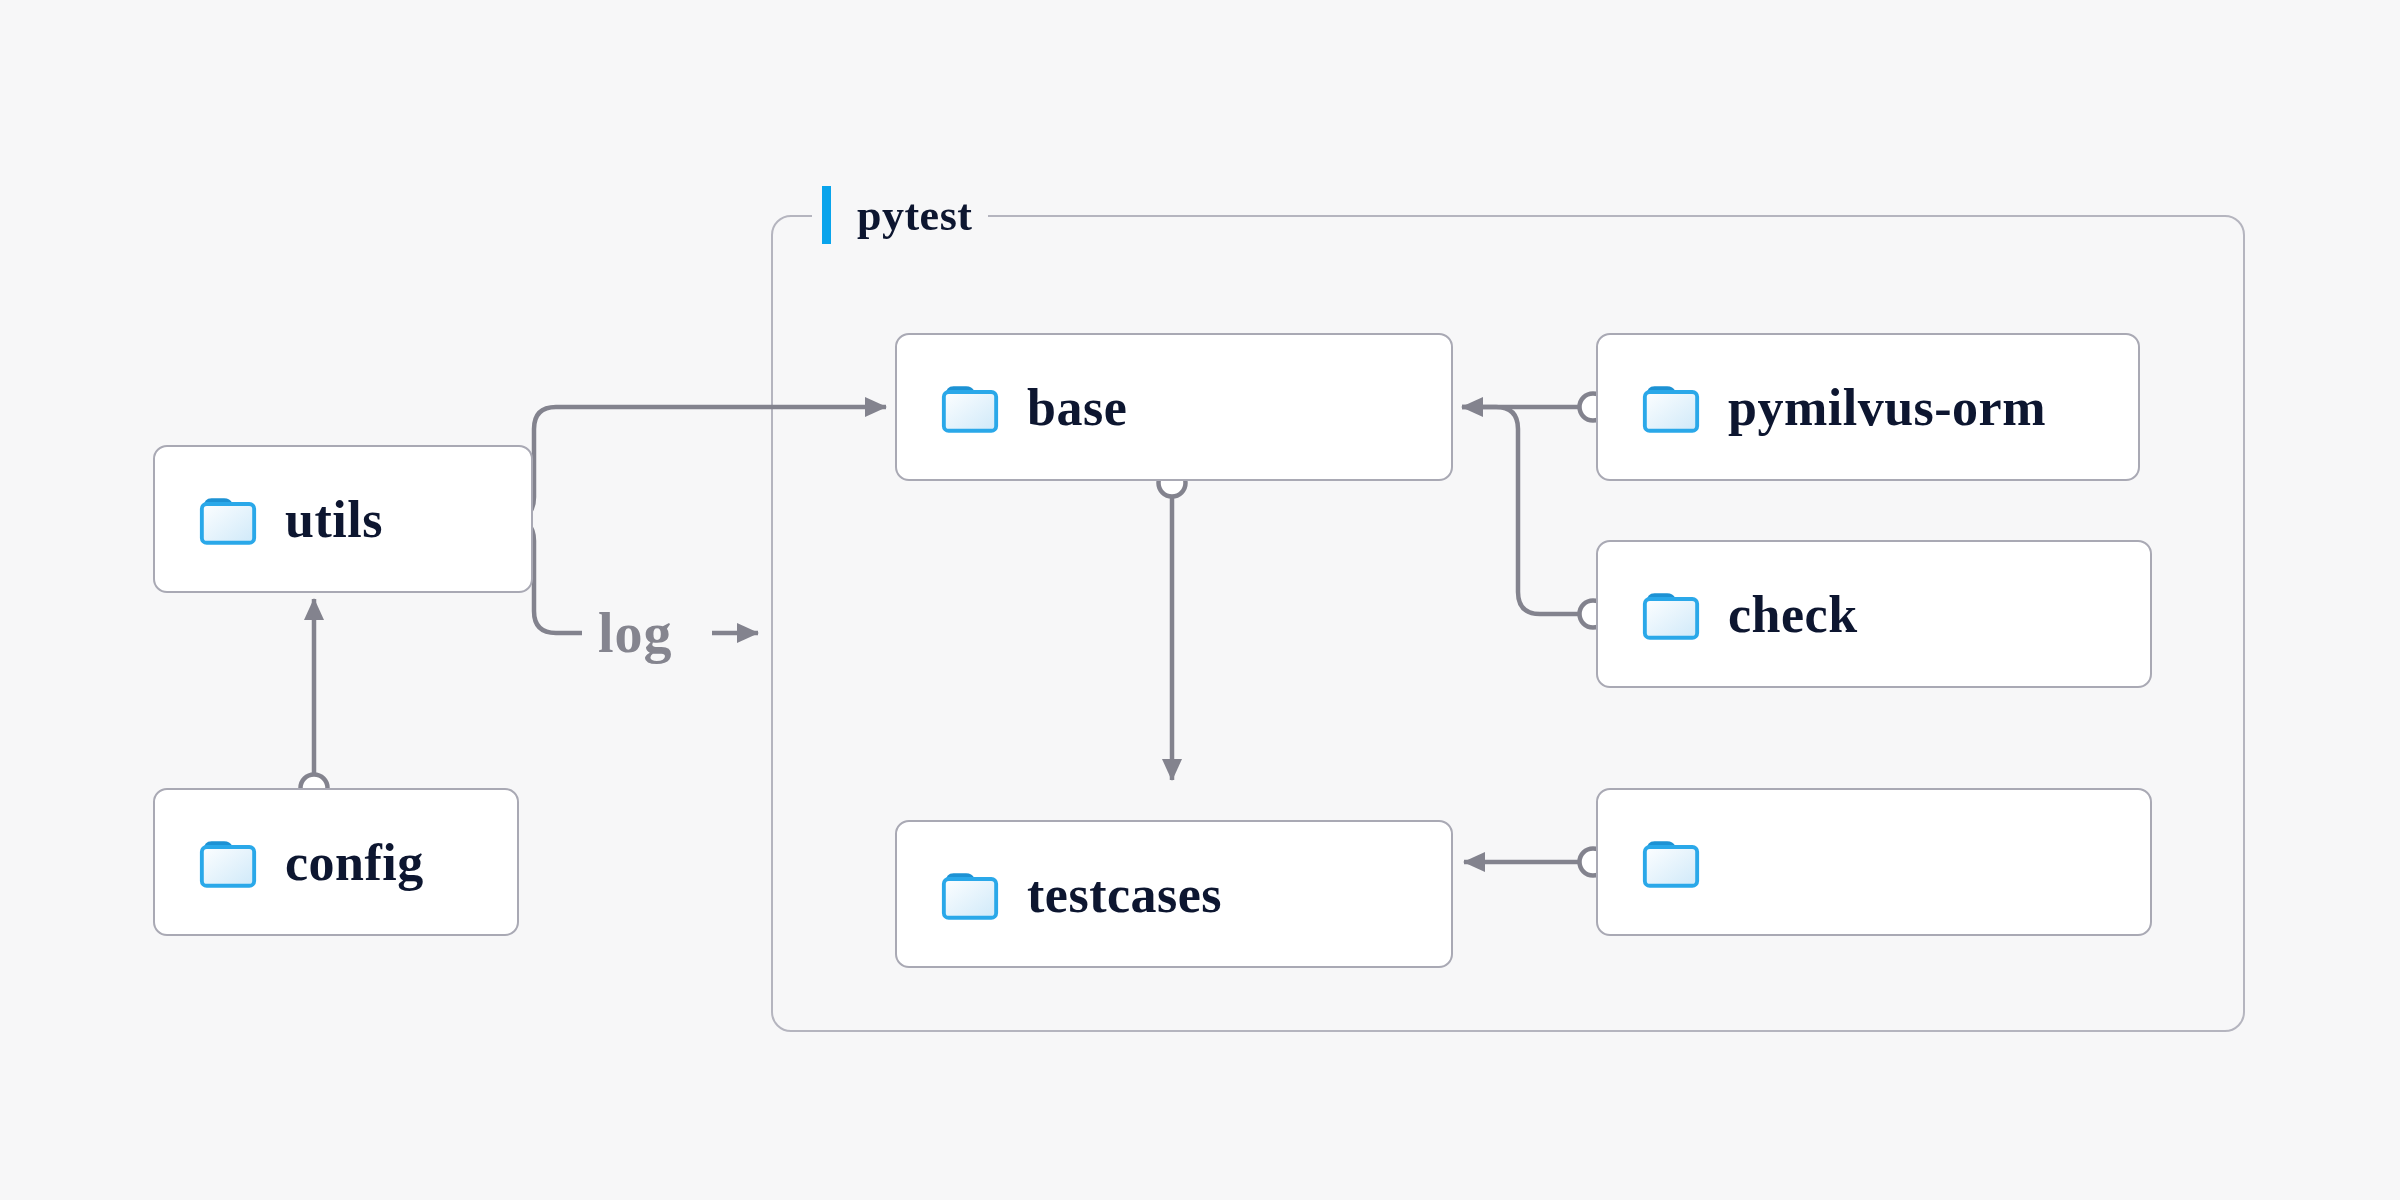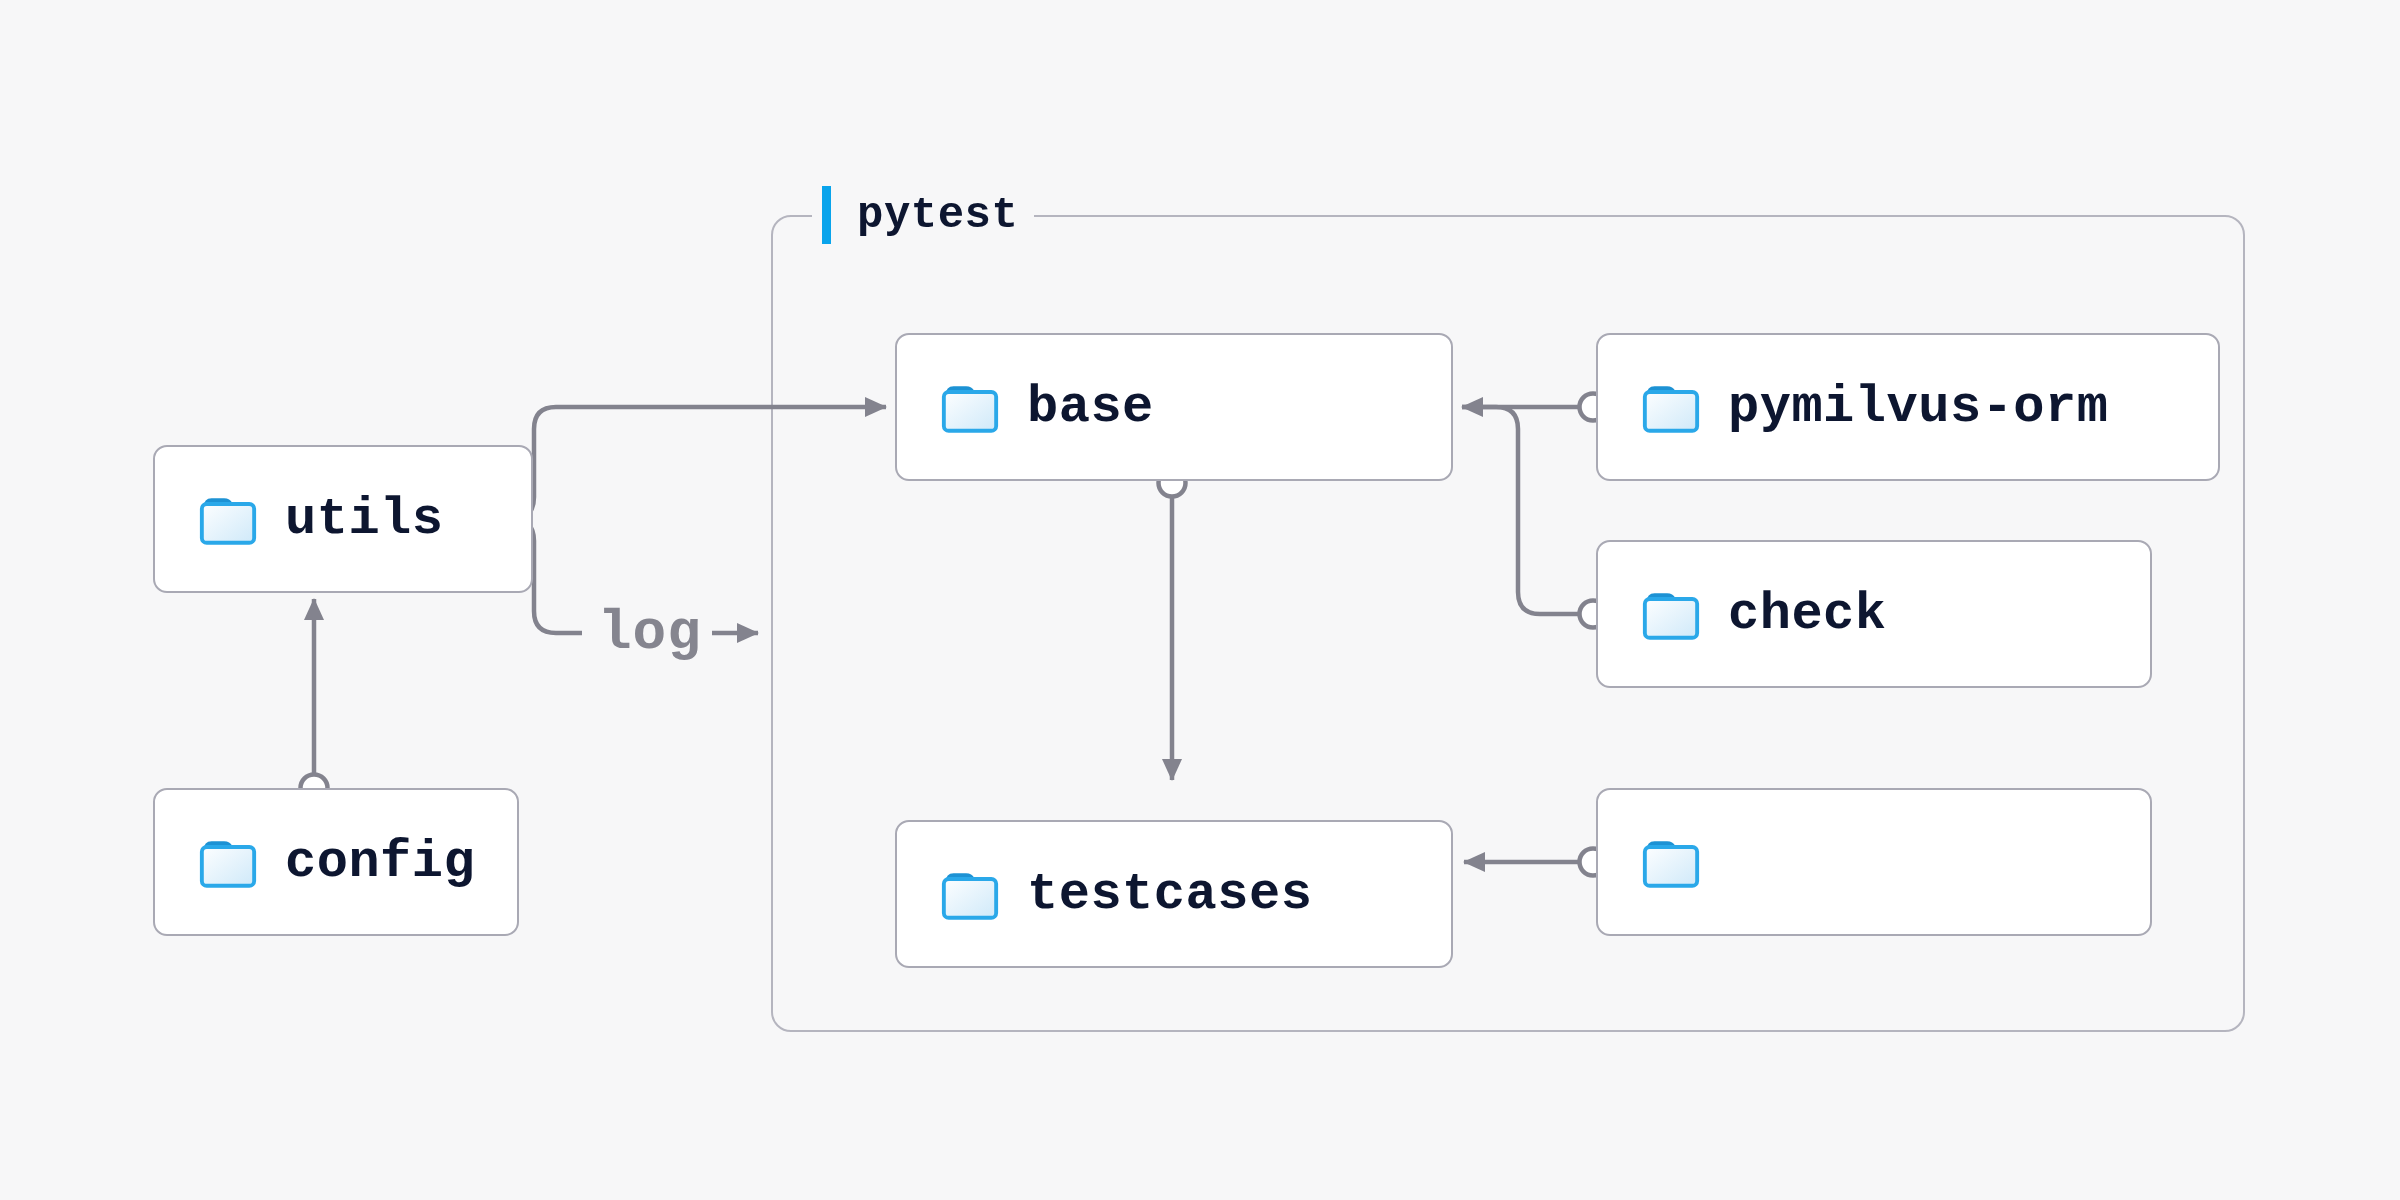--- a/index.html
+++ b/index.html
@@ -1,19 +1,19 @@
 <!DOCTYPE html>
 <html><head>
 <meta charset="utf-8">
 <style>
   html,body{margin:0;padding:0;}
   .canvas{
     position:relative;width:2400px;height:1200px;overflow:hidden;
     background:#f7f7f8;
-    font-family:Liberation Mono, monospace;
+    font-family:Liberation Serif, serif;
   }
   
   .group-box{
     position:absolute;left:771px;top:215px;width:1474px;height:817px;
     border:2.5px solid #b5b5bf;border-radius:20px;background:transparent;
     box-sizing:border-box;
   }
   .group-label{
     position:absolute;left:812px;top:184px;height:62px;
     display:flex;align-items:center;gap:26px;
@@ -30,21 +30,21 @@
     display:flex;align-items:center;padding-left:42px;gap:26px;
   }
   .node .label{
     font-size:52px;font-weight:700;color:#0d1630;letter-spacing:0.5px;
     white-space:nowrap;
   }
   .folder{width:62px;height:53px;flex:0 0 auto;}
   .n-utils     {left:153px;top:445px;width:380px;height:148px;}
   .n-config    {left:153px;top:788px;width:366px;height:148px;}
   .n-base      {left:895px;top:333px;width:558px;height:148px;}
-  .n-pymilvus  {left:1596px;top:333px;width:624px;height:148px;}
+  .n-pymilvus  {left:1596px;top:333px;width:544px;height:148px;}
   .n-check     {left:1596px;top:540px;width:556px;height:148px;}
   .n-testcases {left:895px;top:788px;width:558px;height:148px;margin-top:32px;}
   .n-common    {left:1596px;top:788px;width:556px;height:148px;}
   
   .edges{position:absolute;left:0;top:0;width:2400px;height:1200px;pointer-events:none;}
   .edge{stroke:#83838e;stroke-width:4.5;fill:none;}
   .connector{fill:#ffffff;stroke:#83838e;stroke-width:4.5;}
   
   .edge-label{
     position:absolute;left:598px;top:597px;height:72px;display:flex;align-items:center;

